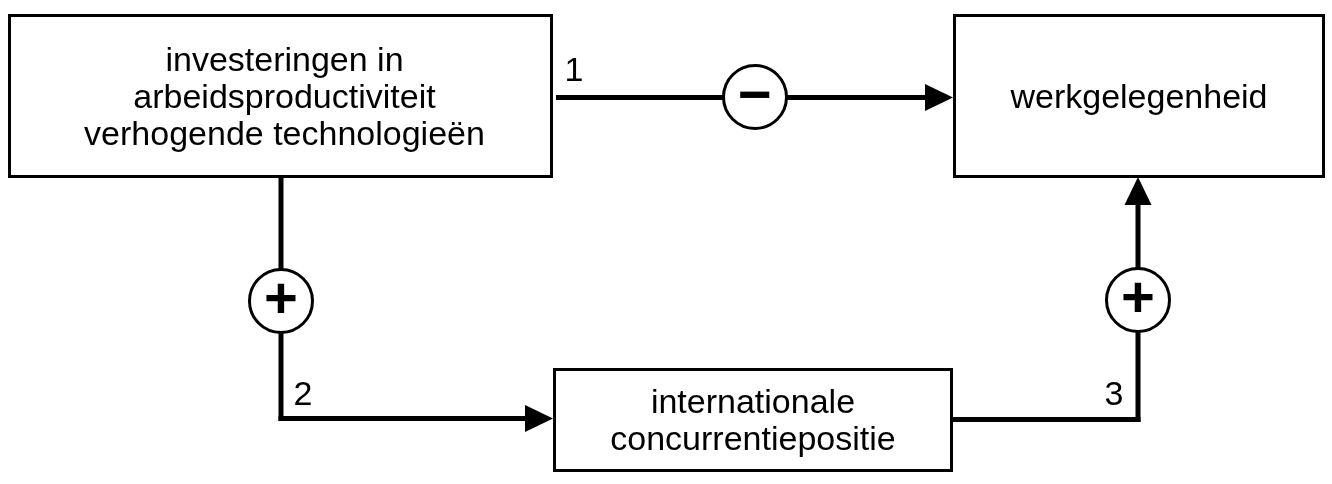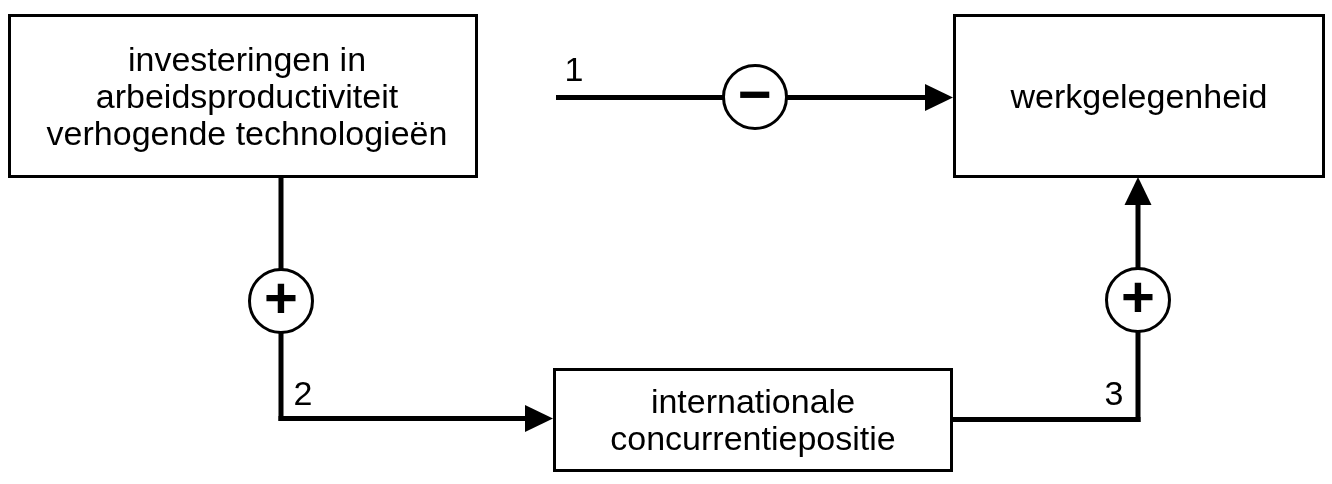--- a/index.html
+++ b/index.html
@@ -29,21 +29,21 @@
     background: #ffffff;
     border: 3px solid #000000;
     display: flex;
     align-items: center;
     justify-content: center;
     text-align: center;
     font-size: 34px;
     line-height: 37px;
     white-space: pre-line;
   }
-  #node-investeringen { left: 8px;   top: 14px;  width: 470px; height: 164px; padding-left: 8px; }
+  #node-investeringen { left: 8px;   top: 14px;  width: 545px; height: 164px; padding-left: 8px; }
   #node-werkgelegenheid { left: 953px; top: 14px;  width: 372px; height: 164px; }
   #node-concurrentiepositie { left: 553px; top: 368px; width: 400px; height: 104px; }
 
   .sign-badge {
     position: absolute;
     box-sizing: border-box;
     width: 66px;
     height: 66px;
     border: 3px solid #000000;
     border-radius: 50%;

